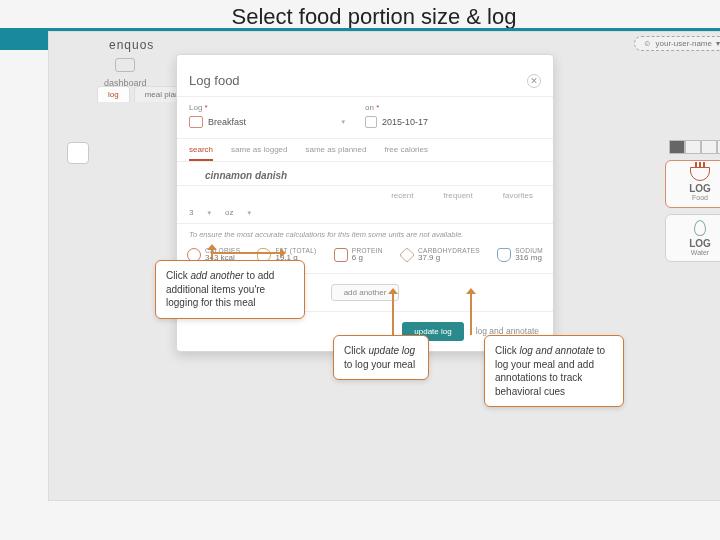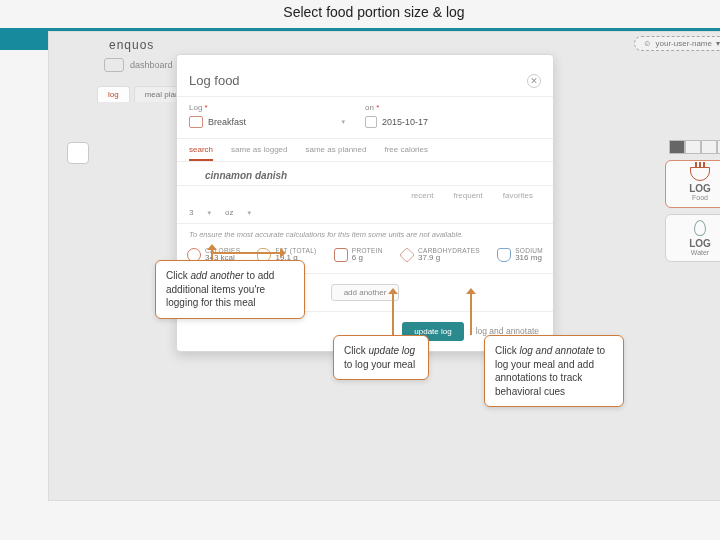--- a/index.html
+++ b/index.html
@@ -8,21 +8,21 @@
     width: 720px;
     height: 540px;
     background: #f5f5f5;
     position: relative;
     overflow: hidden;
   }
   .slide-title {
     position: absolute;
     top: 4px; left: 0; right: 0;
     text-align: center;
-    font-size: 14px;
+    font-size: 22px;
     color: #222;
     margin-left: 28px;
   }
   .teal-bar {
     position: absolute;
     top: 28px; left: 0; right: 0;
     height: 22px;
     background: #178a9e;
   }
   .stage {
@@ -47,21 +47,21 @@
     font-size: 8px;
     color: #777;
     padding: 2px 8px;
     display: flex; align-items: center; gap: 4px;
     background: #f2f2f2;
   }
   .dash-pill {
     position: absolute;
     top: 26px; left: 55px;
     display: flex; align-items: center; gap: 6px;
-    font-size: 9px; color: #888;
+    font-size: 9px; color: #888; flex-direction: column;
   }
   .dash-icon {
     width: 20px; height: 14px;
     border: 1px solid #bbb; border-radius: 3px;
   }
   .tabstrip {
     position: absolute;
     top: 54px; left: 48px;
     display: flex; gap: 4px;
   }
@@ -175,21 +175,21 @@
   }
   .subtabs span.active { color: #c24d30; border-bottom: 2px solid #c24d30; padding-bottom: 5px; margin-bottom: -6px; }
   .food-picked {
     padding: 8px 28px 4px;
     border-bottom: 1px solid #eee;
   }
   .food-picked .fname {
     font-style: italic; font-weight: bold; font-size: 10px; color: #6c6c6c;
   }
   .filters {
-    display: flex; gap: 20px; justify-content: flex-end;
+    display: flex; gap: 30px; justify-content: flex-end;
     font-size: 8px; color: #aaa;
     padding: 5px 20px 4px 12px;
     align-items: flex-end;
   }
   .portion {
     display: flex; gap: 14px; align-items: center;
     padding: 4px 12px 6px;
     font-size: 8px; color: #888;
     border-bottom: 1px solid #eee;
   }

